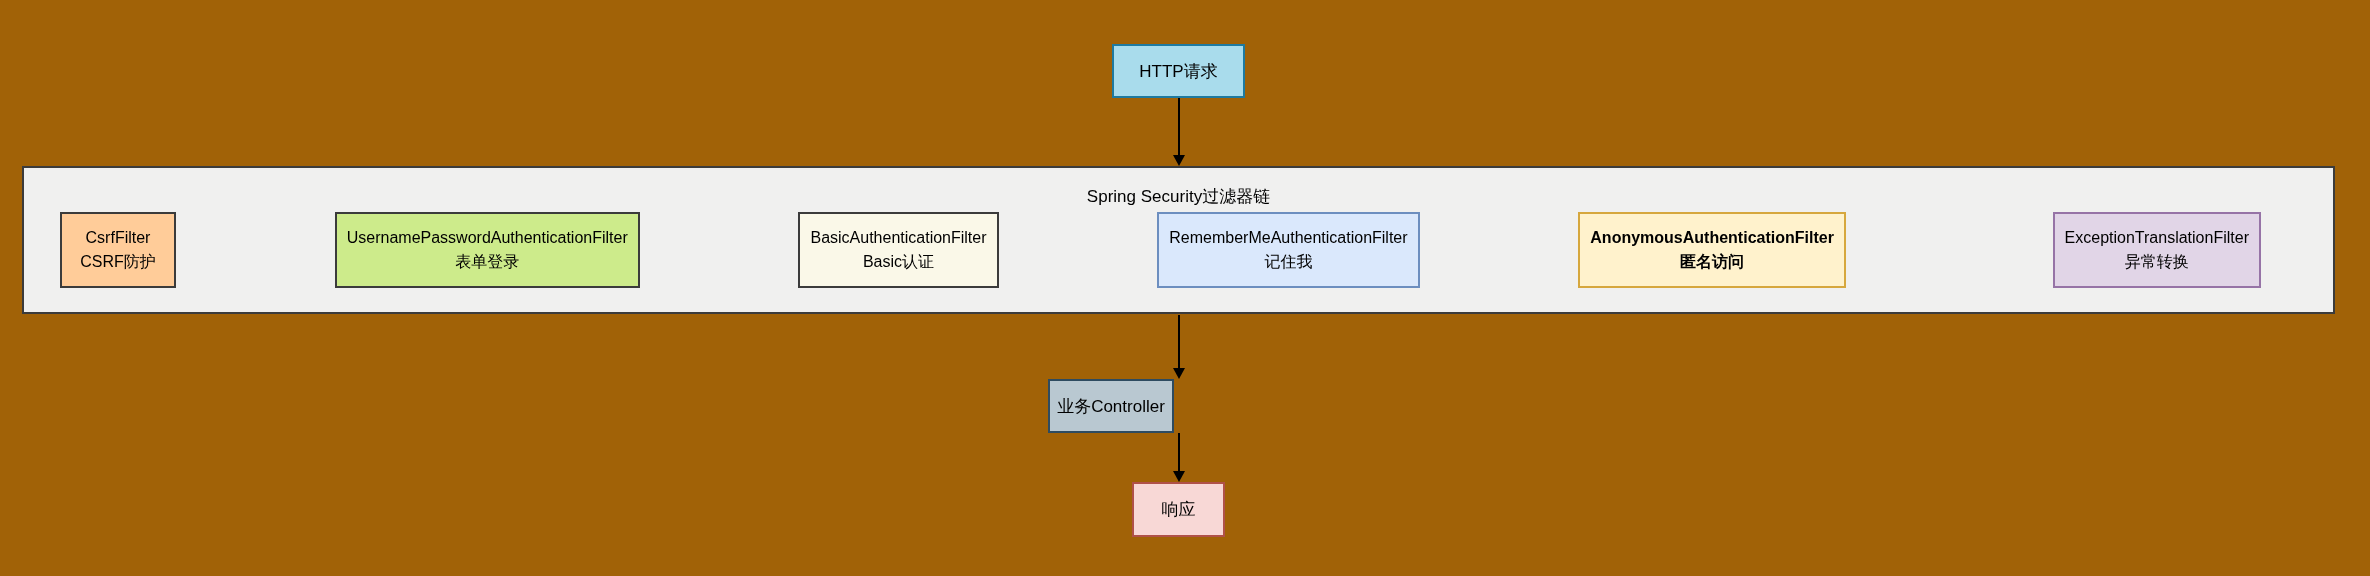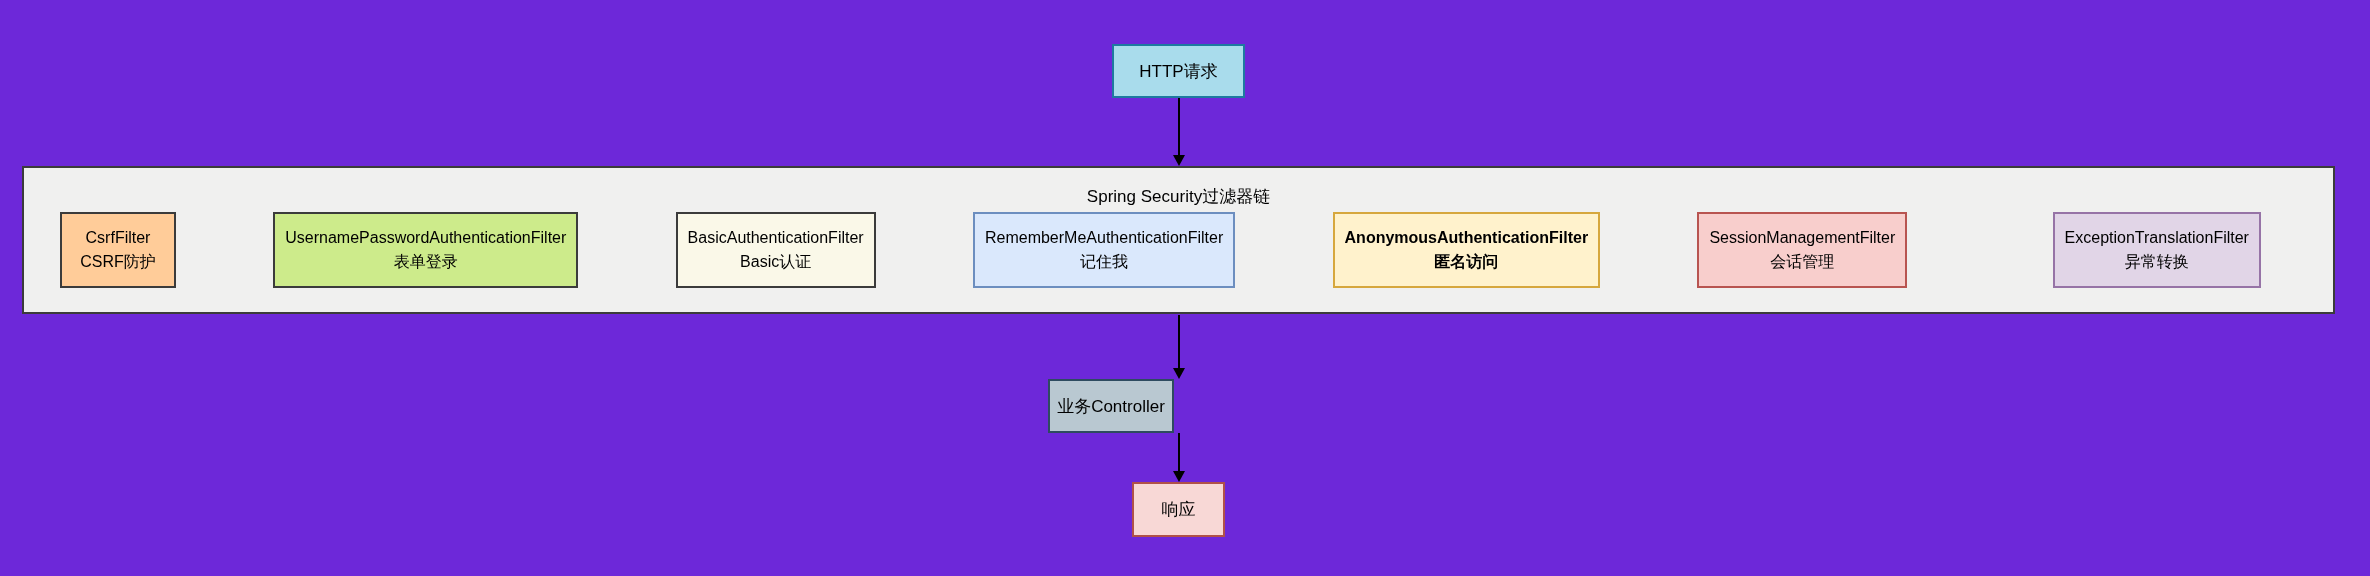--- a/index.html
+++ b/index.html
@@ -8,21 +8,21 @@
     width: 2370px;
     height: 576px;
     background: #ffffff;
     font-family: "Liberation Sans", "DejaVu Sans", sans-serif;
     overflow: hidden;
   }
   #canvas {
     position: relative;
     width: 2370px;
     height: 576px;
-    background: #6d28d9;
+    background: #a16207;
   }
   .node {
     position: absolute;
     box-sizing: border-box;
     border: 2px solid #000;
     display: flex;
     align-items: center;
     justify-content: center;
     text-align: center;
     font-size: 17px;
@@ -140,24 +140,20 @@
       <div class="filter-box" style="background-color: rgb(218, 232, 252); border-color: rgb(108, 142, 191);">
         <div>RememberMeAuthenticationFilter</div>
         <div>记住我</div>
       </div>
 
       <div class="filter-box" style="background-color: rgb(255, 242, 204); border-color: rgb(214, 167, 61); font-weight: bold;">
         <div>AnonymousAuthenticationFilter</div>
         <div>匿名访问</div>
       </div>
 
-      <div class="filter-box" style="background-color: rgb(248, 206, 204); border-color: rgb(184, 84, 80);">
-        <div>SessionManagementFilter</div>
-        <div>会话管理</div>
-      </div>
 
       <div class="filter-box" style="background-color: rgb(225, 213, 231); border-color: rgb(150, 115, 166); margin-left: 48px;">
         <div>ExceptionTranslationFilter</div>
         <div>异常转换</div>
       </div>
 
 
     </div>
   </div>
 

